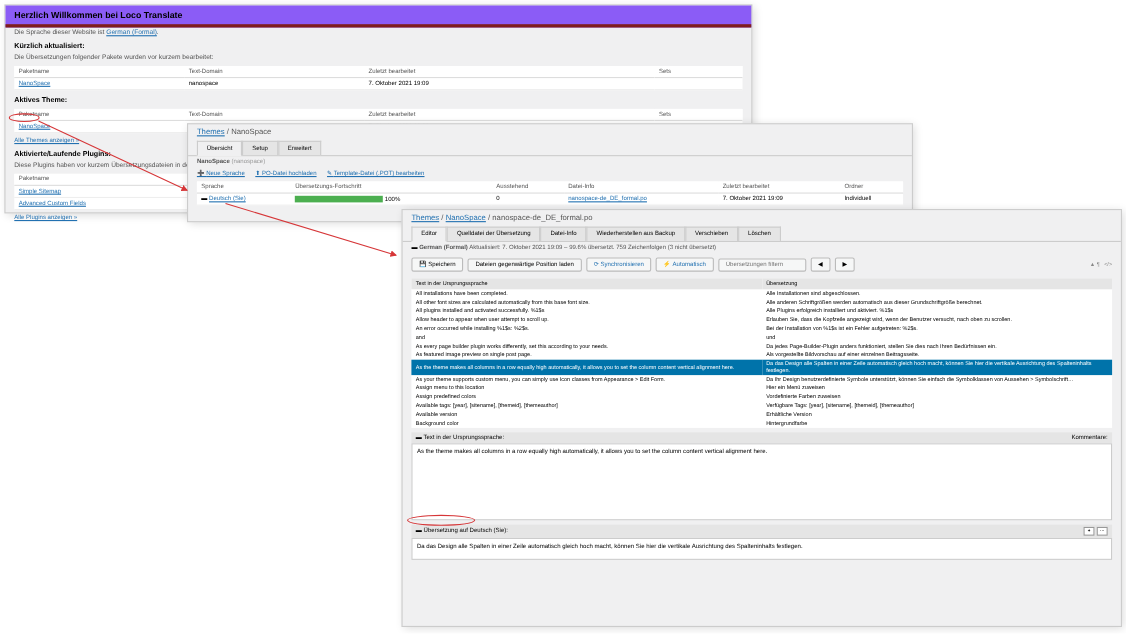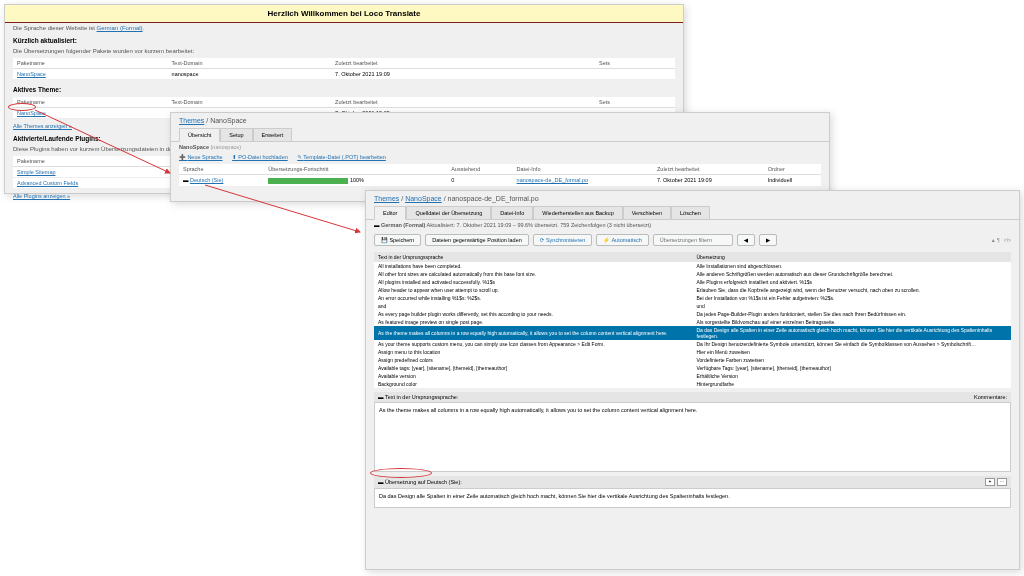--- a/index.html
+++ b/index.html
@@ -1,21 +1,21 @@
 <!DOCTYPE html>
 <html><head>
 <meta charset="utf-8">
 <style>
 * { box-sizing: border-box; margin: 0; padding: 0; font-family: Arial, sans-serif; }
 body { background: #fff; width: 1024px; height: 576px; position: relative; overflow: hidden; }
 .panel { position: absolute; background: #f0f0f1; border: 1px solid #ccc; box-shadow: 2px 2px 8px rgba(0,0,0,0.15); }
 .panel1 { left: 4px; top: 4px; width: 680px; height: 190px; z-index: 1; }
 .panel2 { left: 170px; top: 112px; width: 660px; height: 90px; z-index: 2; }
 .panel3 { left: 365px; top: 190px; width: 655px; height: 380px; z-index: 3; }
-.hdr { background: #fef9c3; padding: 4px 8px; font-size: 8px; font-weight: bold; border-bottom: 1px solid #7f1d1d; text-align: center; }
+.hdr { background: #8b5cf6; padding: 4px 8px; font-size: 8px; font-weight: bold; border-bottom: 3px solid #7f1d1d; }
 .sub { font-size: 6px; color: #555; padding: 2px 8px; }
 .sub a { color: #2271b1; }
 .sect { font-size: 6.5px; font-weight: bold; padding: 4px 8px 2px; }
 .tbl { width: calc(100% - 16px); margin: 2px 8px; border-collapse: collapse; font-size: 5.5px; background: #fff; }
 .tbl th { text-align: left; padding: 2px 4px; background: #fff; border-bottom: 1px solid #ddd; font-weight: normal; color: #555; }
 .tbl td { padding: 2px 4px; border-bottom: 1px solid #eee; }
 .tbl td a { color: #2271b1; }
 .lnk { color: #2271b1; font-size: 5.5px; padding: 2px 8px; display: block; }
 .circle { position: absolute; border: 1.5px solid #d63638; border-radius: 50%; pointer-events: none; z-index: 10; }
 .c1 { left: 8px; top: 103px; width: 28px; height: 8px; }

